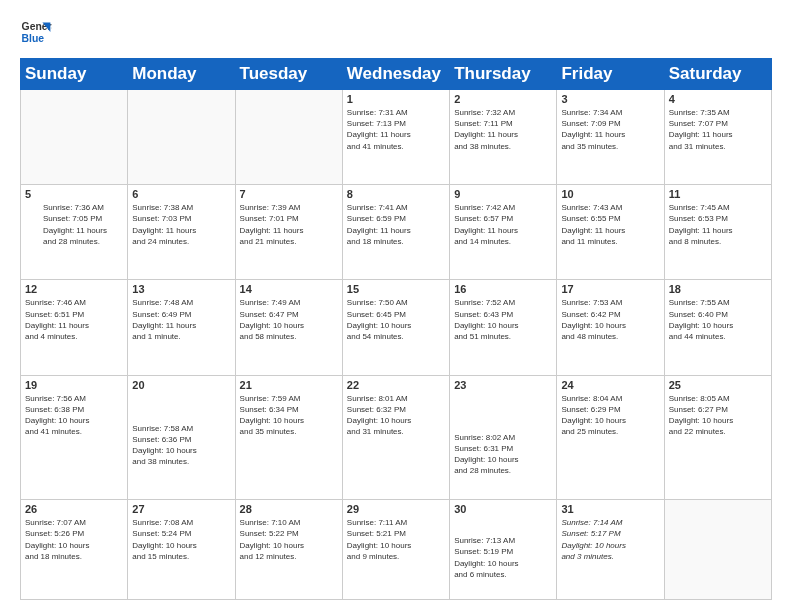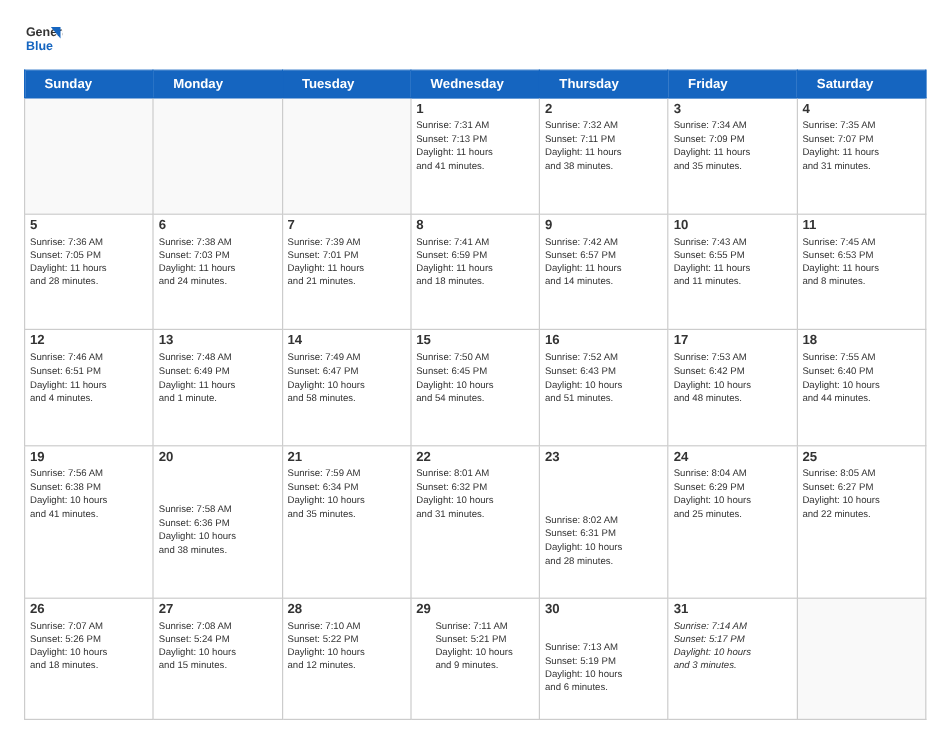--- a/index.html
+++ b/index.html
@@ -47,23 +47,23 @@
     .calendar {
       flex: 1;
       border: 1px solid #ccc;
       border-collapse: collapse;
       width: 100%;
       table-layout: fixed;
     }
     .calendar th {
       background-color: #1565c0;
       color: #fff;
-      font-size: 11px;
+      font-size: 17px;
       font-weight: bold;
-      padding: 5px 16px;
+      padding: 5px 4px;
       border: 1px solid #1565c0;
       text-align: left;
     }
     .calendar td {
       vertical-align: top;
       border: 1px solid #ccc;
       padding: 3px 4px;
       font-size: 8.5px;
       color: #333;
       height: 80px;
@@ -148,21 +148,21 @@
             <span class="day-num">4</span>
             <div class="day-info" style="white-space: pre-line;">Sunrise: 7:35 AM
 Sunset: 7:07 PM
 Daylight: 11 hours
 and 31 minutes.</div>
           </td>
         </tr>
         <tr>
           <td>
             <span class="day-num">5</span>
-            <div class="day-info" style="white-space: pre-line;">Sunrise: 7:36 AM
+            <div class="day-info" style="white-space: pre-line; margin-left: 18px;">Sunrise: 7:36 AM
 Sunset: 7:05 PM
 Daylight: 11 hours
 and 28 minutes.</div>
           </td>
           <td>
             <span class="day-num">6</span>
             <div class="day-info" style="white-space: pre-line;">Sunrise: 7:38 AM
 Sunset: 7:03 PM
 Daylight: 11 hours
 and 24 minutes.</div>
@@ -322,21 +322,21 @@
           </td>
           <td>
             <span class="day-num">28</span>
             <div class="day-info" style="white-space: pre-line;">Sunrise: 7:10 AM
 Sunset: 5:22 PM
 Daylight: 10 hours
 and 12 minutes.</div>
           </td>
           <td>
             <span class="day-num">29</span>
-            <div class="day-info" style="white-space: pre-line; margin-left: 16px;">Sunrise: 7:11 AM
+            <div class="day-info" style="white-space: pre-line;">Sunrise: 7:11 AM
 Sunset: 5:21 PM
 Daylight: 10 hours
 and 9 minutes.</div>
           </td>
           <td>
             <span class="day-num">30</span>
             <div class="day-info" style="white-space: pre-line; margin-top: 20px;">Sunrise: 7:13 AM
 Sunset: 5:19 PM
 Daylight: 10 hours
 and 6 minutes.</div>

